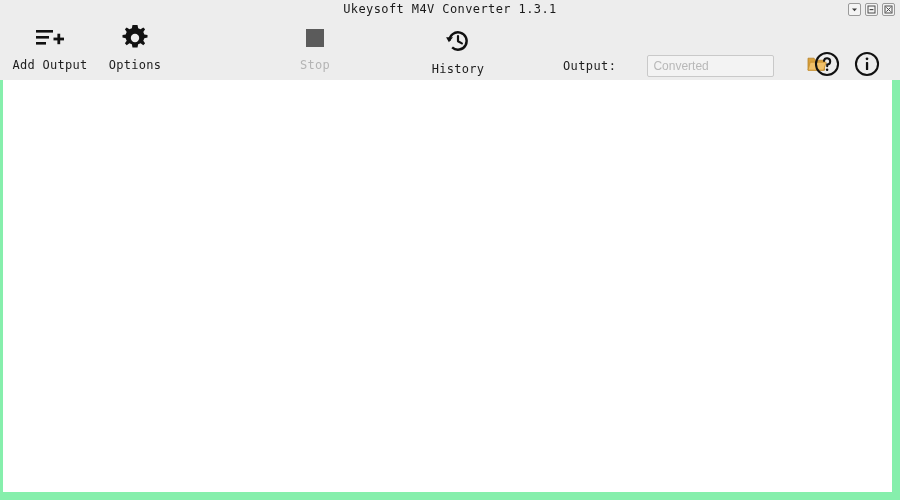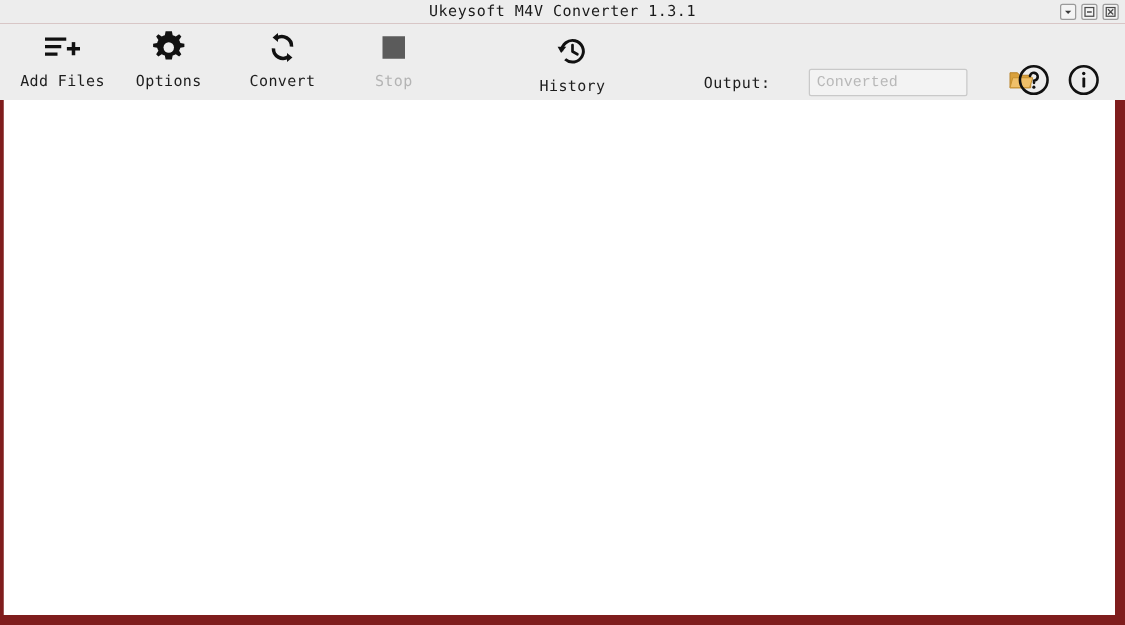--- a/index.html
+++ b/index.html
@@ -11,21 +11,21 @@
     width: 900px;
     height: 500px;
     overflow: hidden;
     font-family: "DejaVu Sans Mono", "Liberation Mono", monospace;
   }
 
   #app {
     position: relative;
     width: 900px;
     height: 500px;
-    background: #7f1d1d;
+    background: #86efac;
   }
 
   
   .titlebar {
     position: absolute;
     left: 0; top: 0;
     width: 900px;
     height: 19px;
     background: #ededed;
   }
@@ -131,21 +131,21 @@
     white-space: nowrap;
     margin-right: 11px;
   }
   .output-input {
     width: 127px;
     height: 22px;
     box-sizing: border-box;
     border: 1px solid #c9c9c9;
     border-radius: 2px;
     background: #f3f3f3;
-    font-family: Liberation Mono, monospace;
+    font-family: Liberation Sans, sans-serif;
     font-size: 12px;
     color: #3a3a3a;
     padding: 0 5px;
     outline: none;
   }
   .output-input::placeholder { color: #b8b8b8; opacity: 1; }
 
   .folder-btn {
     margin-left: 12px;
     width: 22px;
@@ -218,44 +218,33 @@
     <div class="tool" id="tool-addfiles">
       <div class="glyph">
         <svg width="30" height="26" viewBox="0 0 30 26">
           <rect x="1" y="5" width="17" height="2.6" fill="#111111"></rect>
           <rect x="1" y="11" width="13" height="2.6" fill="#111111"></rect>
           <rect x="1" y="17" width="10" height="2.6" fill="#111111"></rect>
           <rect x="18.5" y="12.6" width="10.5" height="2.8" fill="#111111"></rect>
           <rect x="22.4" y="8.7" width="2.8" height="10.5" fill="#111111"></rect>
         </svg>
       </div>
-      <div class="lbl">Add Files</div>
+      <div class="lbl">Add Output</div>
     </div>
 
     <div class="tool" id="tool-options">
       <div class="glyph">
         <svg width="28" height="28" viewBox="0 0 24 24">
           <path fill="#111111" d="M12 0.9 l2.15 0 0.55 2.75 a8.6 8.6 0 0 1 2.1 0.87 l2.33 -1.55 1.52 1.52 -1.55 2.33 a8.6 8.6 0 0 1 0.87 2.1 l2.75 0.55 0 2.15 -2.75 0.55 a8.6 8.6 0 0 1 -0.87 2.1 l1.55 2.33 -1.52 1.52 -2.33 -1.55 a8.6 8.6 0 0 1 -2.1 0.87 l-0.55 2.75 -2.15 0 -2.15 0 -0.55 -2.75 a8.6 8.6 0 0 1 -2.1 -0.87 l-2.33 1.55 -1.52 -1.52 1.55 -2.33 a8.6 8.6 0 0 1 -0.87 -2.1 l-2.75 -0.55 0 -2.15 2.75 -0.55 a8.6 8.6 0 0 1 0.87 -2.1 l-1.55 -2.33 1.52 -1.52 2.33 1.55 a8.6 8.6 0 0 1 2.1 -0.87 l0.55 -2.75 z"></path>
           <circle cx="12" cy="12" r="3.6" fill="#ededed"></circle>
         </svg>
       </div>
       <div class="lbl">Options</div>
     </div>
 
-    <div class="tool" id="tool-convert">
-      <div class="glyph">
-        <svg width="28" height="28" viewBox="0 0 24 24">
-          <path d="M18.2 11.4 A6.6 6.6 0 0 0 8.0 5.6" fill="none" stroke="#111111" stroke-width="2.4" stroke-linecap="butt"></path>
-          <path d="M5.8 12.6 A6.6 6.6 0 0 0 16.0 18.4" fill="none" stroke="#111111" stroke-width="2.4" stroke-linecap="butt"></path>
-          <path d="M8.9 2.0 L8.9 8.2 L5.2 5.2 Z" fill="#111111"></path>
-          <path d="M15.1 22.0 L15.1 15.8 L18.8 18.8 Z" fill="#111111"></path>
-        </svg>
-      </div>
-      <div class="lbl">Convert</div>
-    </div>
 
     <div class="tool disabled" id="tool-stop">
       <div class="glyph">
         <div class="stop-square"></div>
       </div>
       <div class="lbl">Stop</div>
     </div>
 
     <div class="tool" id="tool-history">
       <div class="glyph">

